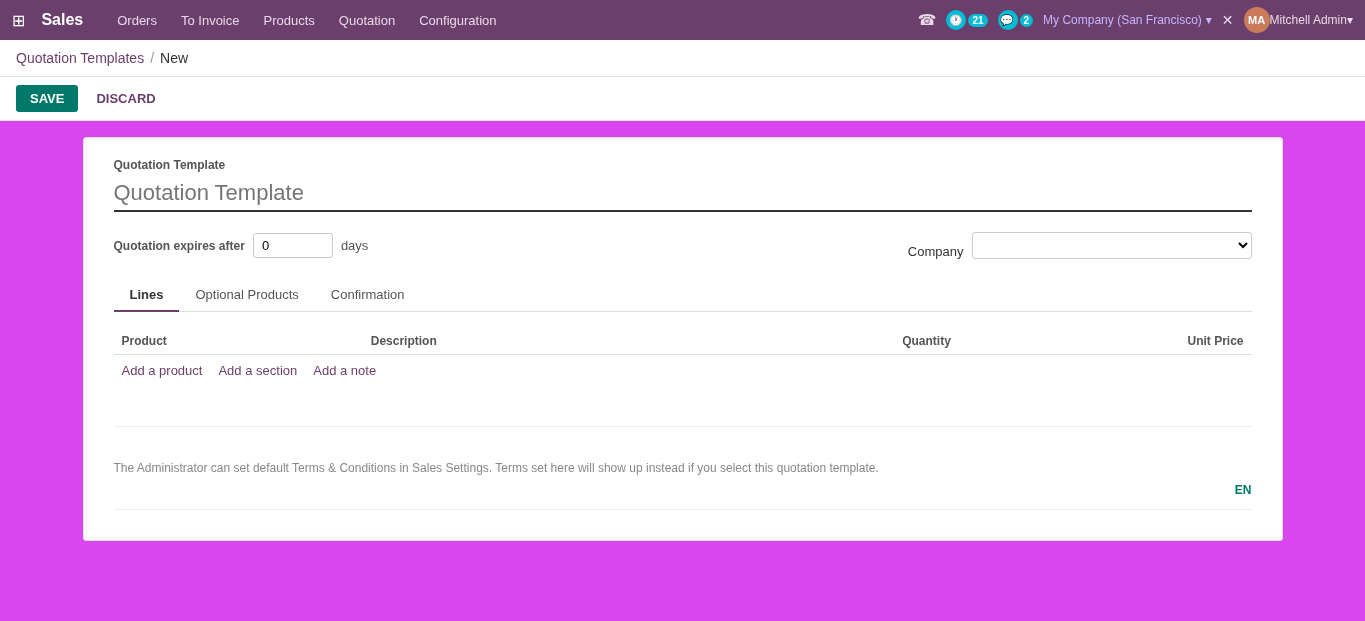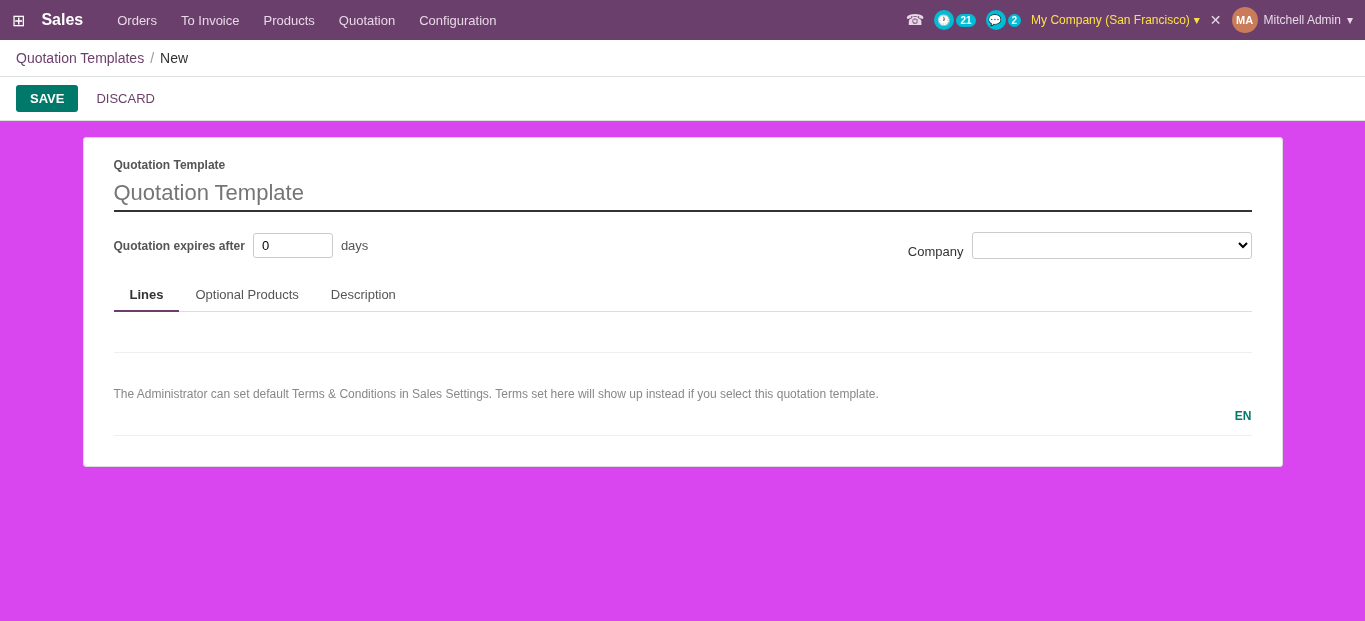--- a/index.html
+++ b/index.html
@@ -42,31 +42,30 @@
       align-items: center;
       gap: 10px;
     }
     .topnav-icon-btn {
       color: #e8d8e8;
       font-size: 15px;
       cursor: pointer;
       position: relative;
     }
     .topnav-company {
-      color: #fde047;
+      color: #c4b5fd;
       font-size: 12px;
       cursor: pointer;
       display: flex;
       align-items: flex-end;
       gap: 4px;
     }
     .topnav-user {
       display: flex;
       align-items: center;
-      gap: 6px;
       color: #e8d8e8;
       font-size: 12px;
       cursor: pointer;
     }
     .avatar {
       width: 26px;
       height: 26px;
       border-radius: 50%;
       background: #c97b5a;
       display: flex;
@@ -120,21 +119,21 @@
       font-weight: bold;
       text-align: right;
     }
     .btn-discard {
       background: transparent;
       color: #6b3f6b;
       border: none;
       padding: 6px 10px;
       cursor: pointer;
       font-size: 13px;
-      font-weight: normal;
+      font-weight: bold;
     }
 
     
     .main-area {
       padding: 16px;
       background: #d946ef;
       min-height: calc(100vh - 120px);
     }
     .form-card {
       background: #fff;
@@ -352,24 +351,45 @@
         <select class="company-select">
           <option value=""></option>
         </select>
       </div>
     </div>
 
     
     <div class="tabs">
       <div class="tab-item active">Lines</div>
       <div class="tab-item">Optional Products</div>
-      <div class="tab-item">Description</div>
+      <div class="tab-item">Confirmation</div>
     </div>
 
     
+    <table class="lines-table">
+      <thead>
+        <tr>
+          <th>Product</th>
+          <th>Description</th>
+          <th class="right">Quantity</th>
+          <th class="right">Unit Price</th>
+        </tr>
+      </thead>
+      <tbody>
+        <tr>
+          <td colspan="4">
+            <div class="add-links">
+              <a class="add-link">Add a product</a>
+              <a class="add-link">Add a section</a>
+              <a class="add-link">Add a note</a>
+            </div>
+          </td>
+        </tr>
+      </tbody>
+    </table>
 
     
     <div class="footer-note">
       <span>The Administrator can set default Terms &amp; Conditions in Sales Settings. Terms set here will show up instead if you select this quotation template.</span>
       <span class="footer-lang">EN</span>
     </div>
     <div class="footer-divider-bottom"></div>
 
   </div>
 </div>

